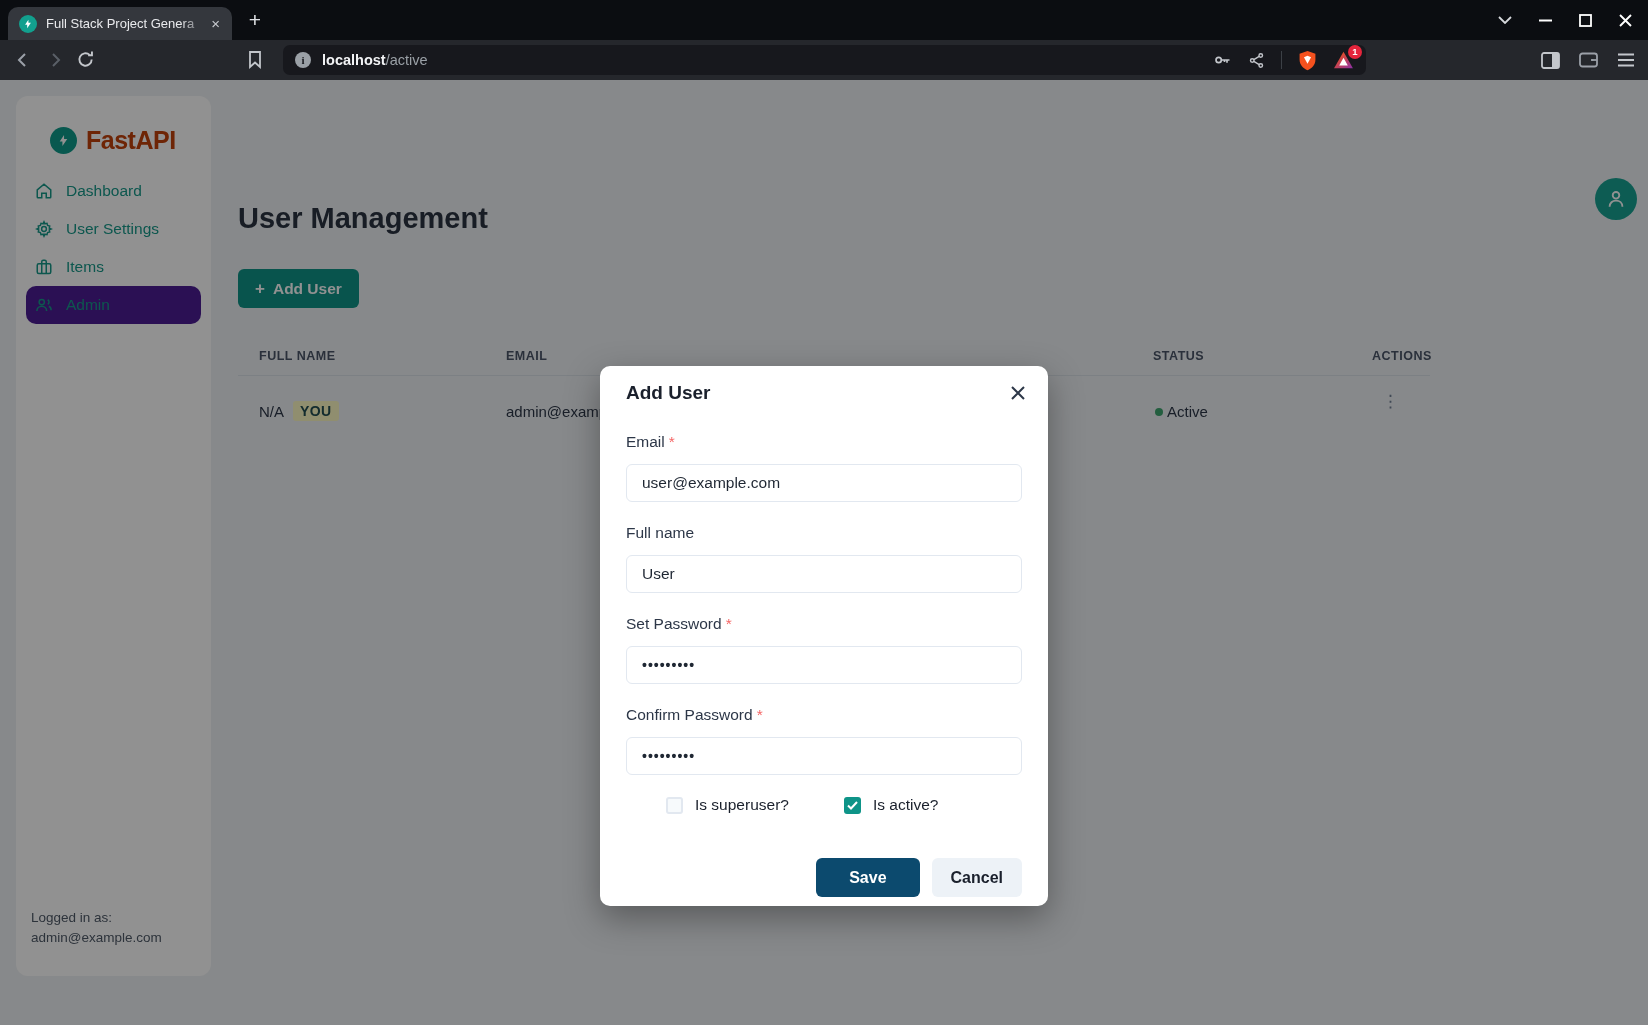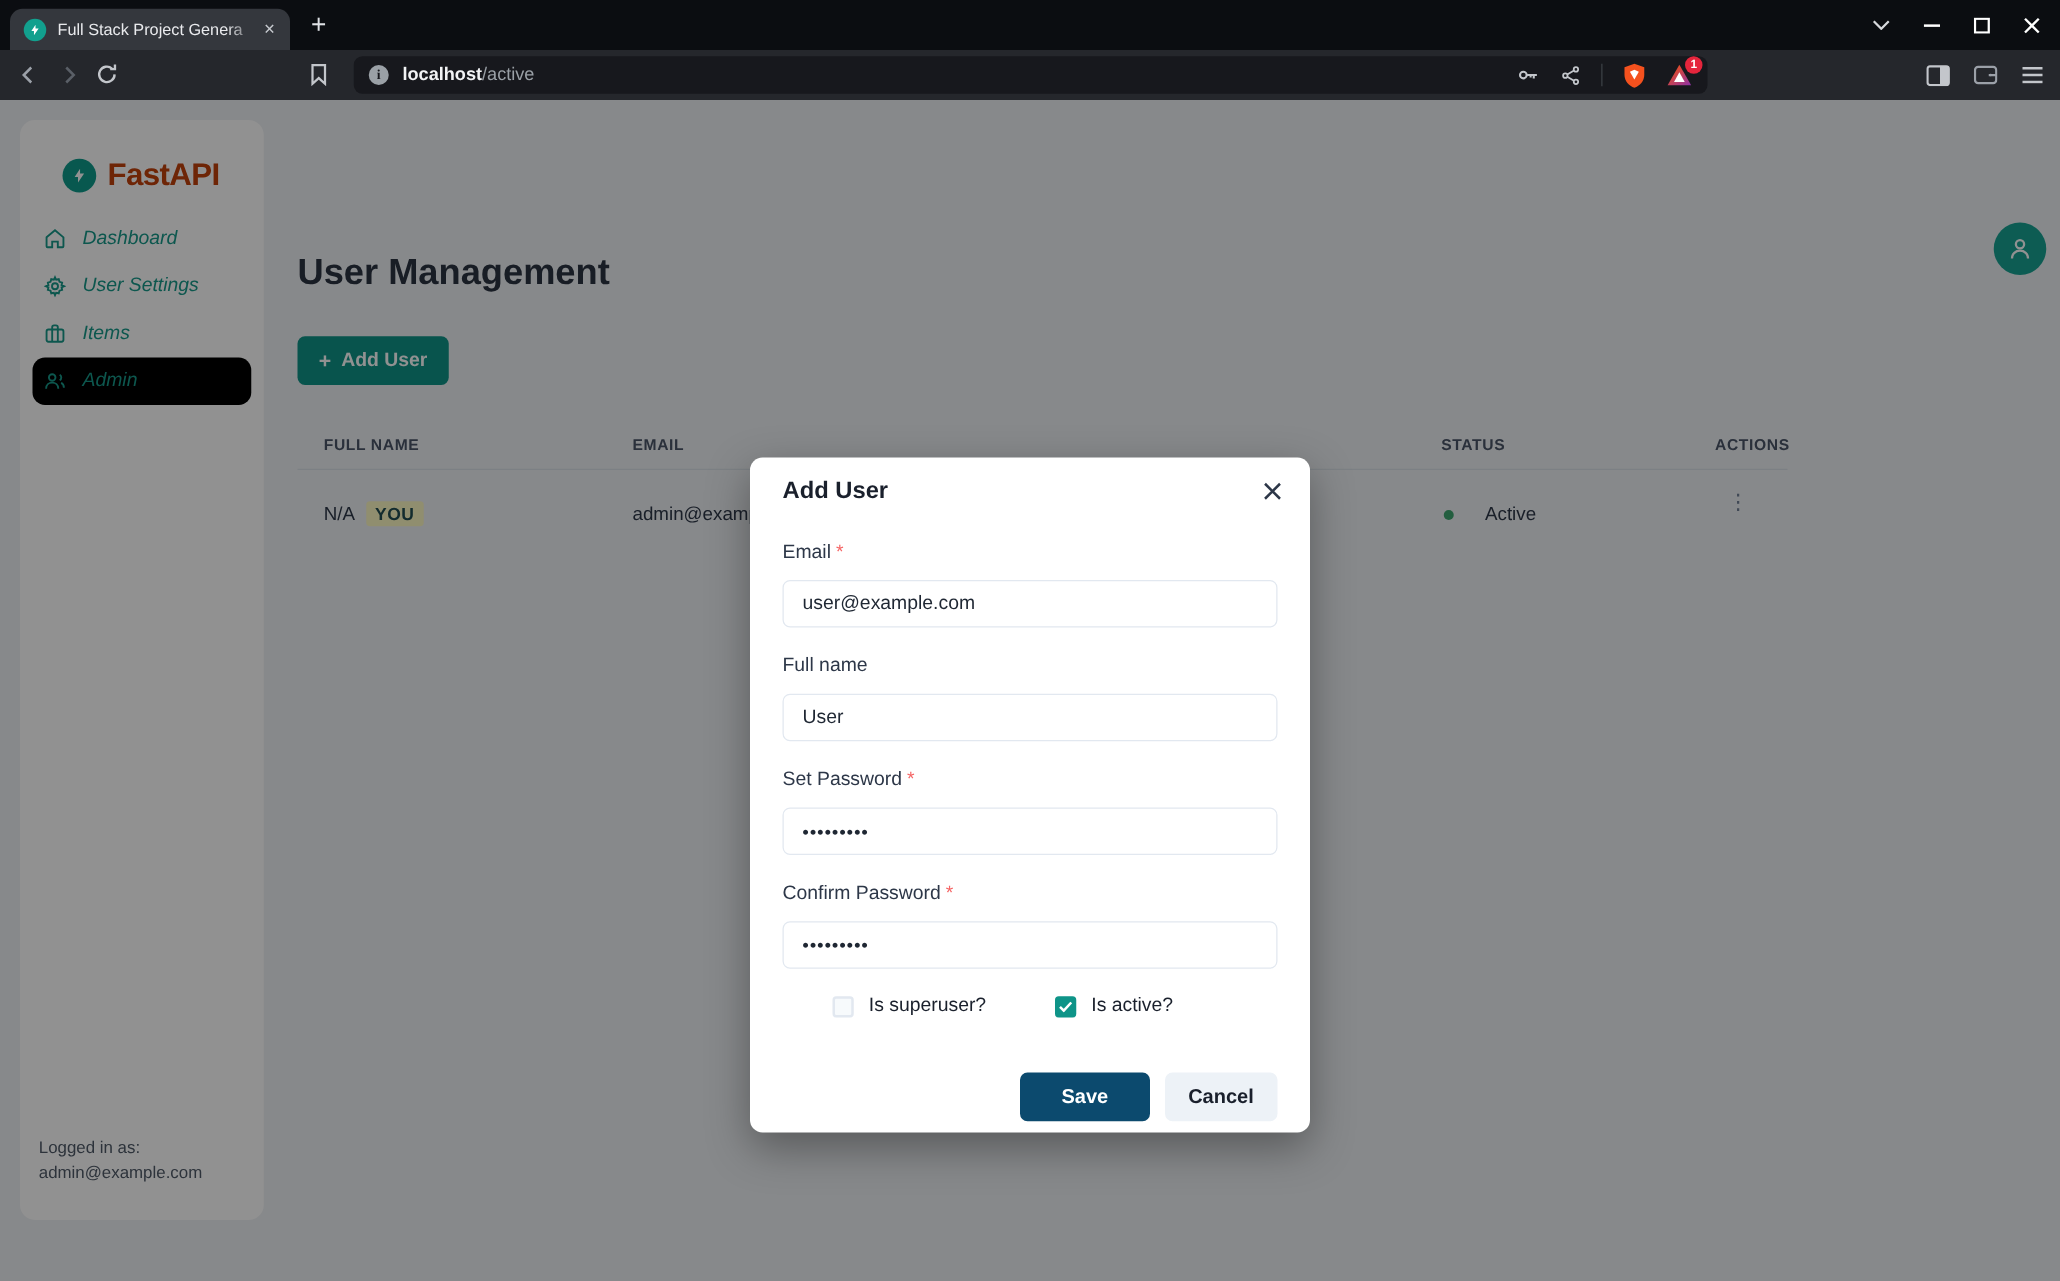--- a/index.html
+++ b/index.html
@@ -45,22 +45,22 @@
   .content { position:relative; height:945px; background:#eef1f4; overflow:hidden; }
 
   .sidebar { position:absolute; left:16px; top:16px; width:195px; height:880px; background:#ffffff;
              border-radius:12px; }
   .logo-row { display:flex; align-items:center; gap:9px; margin:30px 0 0 34px; }
   .logo-mark { width:27px; height:27px; border-radius:50%; background:#0f9c8c; display:flex;
                align-items:center; justify-content:center; }
   .logo-text { font-size:25px; font-weight:bold; color:#c2410c; letter-spacing:-0.5px; }
   .nav { margin-top:17px; }
   .nav-item { height:38px; display:flex; align-items:center; gap:13px; padding-left:19px;
-              color:#17998a; font-size:15.5px; cursor:pointer;font-style:italic; }
-  .nav-item.active { background:#000000; border-radius:10px; margin:0 10px; padding-left:9px; }
+              color:#17998a; font-size:15.5px; cursor:pointer; }
+  .nav-item.active { background:#4c1d95; border-radius:10px; margin:0 10px; padding-left:9px; }
   .sb-footer { position:absolute; left:15px; top:812px; font-size:13.5px; color:#4f5a68; line-height:20px; }
 
   .avatar-btn { position:absolute; left:1595px; top:98px; width:42px; height:42px; border-radius:50%;
                 background:#17a293; display:flex; align-items:center; justify-content:center; }
 
   .page-title { position:absolute; left:238px; top:122px; font-size:29px; font-weight:bold; color:#2b3442; }
   .add-user-btn { position:absolute; left:238px; top:189px; height:39px; padding:0 17px; background:#0f9488;
                   border:none; border-radius:6px; color:#fff; font-size:15.5px; font-weight:bold;
                   display:flex; align-items:center; gap:8px; font-family:inherit; }
   .add-user-btn .plus { font-size:17px; font-weight:bold; }
@@ -68,21 +68,21 @@
   .table { position:absolute; left:238px; top:262px; width:1192px; }
   .thead { position:relative; height:34px; border-bottom:1px solid #dbe1e8; }
   .th { position:absolute; top:7px; font-size:12.5px; font-weight:bold; letter-spacing:0.5px; color:#4a5568;
         text-transform:uppercase; }
   .trow { position:relative; height:69px; }
   .td-name { position:absolute; left:21px; top:25px; font-size:15px; color:#2d3748;
              display:flex; align-items:center; gap:9px; }
   .you-badge { background:#fef9c3; color:#234e52; font-size:14px; font-weight:bold; letter-spacing:0.4px;
                padding:2px 7px; border-radius:3px; }
   .td-email { position:absolute; left:268px; top:27px; font-size:15px; color:#2d3748; }
-  .td-status { position:absolute; left:917px; top:27px; display:flex; align-items:center; gap:25px;
+  .td-status { position:absolute; left:917px; top:27px; display:flex; align-items:center; gap:4px;
                font-size:15px; color:#2d3748; }
   .dot { width:8px; height:8px; border-radius:50%; background:#3fa56f; }
   .kebab { position:absolute; left:1144px; top:21px; color:#718096; font-size:17px; letter-spacing:0;
            line-height:9px; width:16px; text-align:center; }
 
   .overlay { position:absolute; inset:0; background:rgba(0,0,0,0.43); }
 
   
   .modal { position:absolute; left:600px; top:286px; width:448px; height:540px; background:#fff;
            border-radius:10px; box-shadow:0 12px 34px rgba(0,0,0,0.35); padding:0 26px; }

